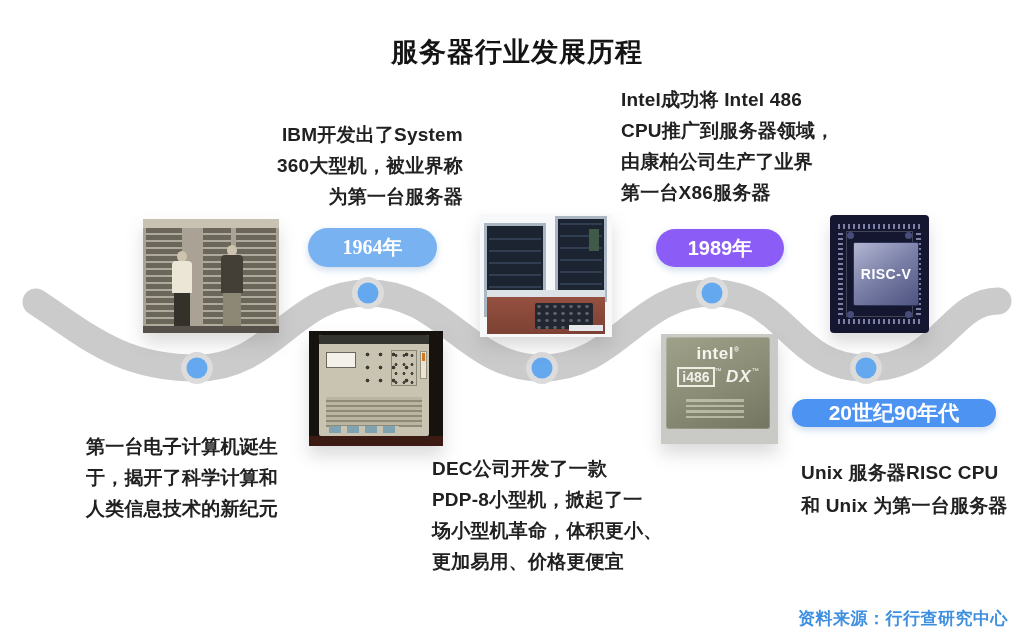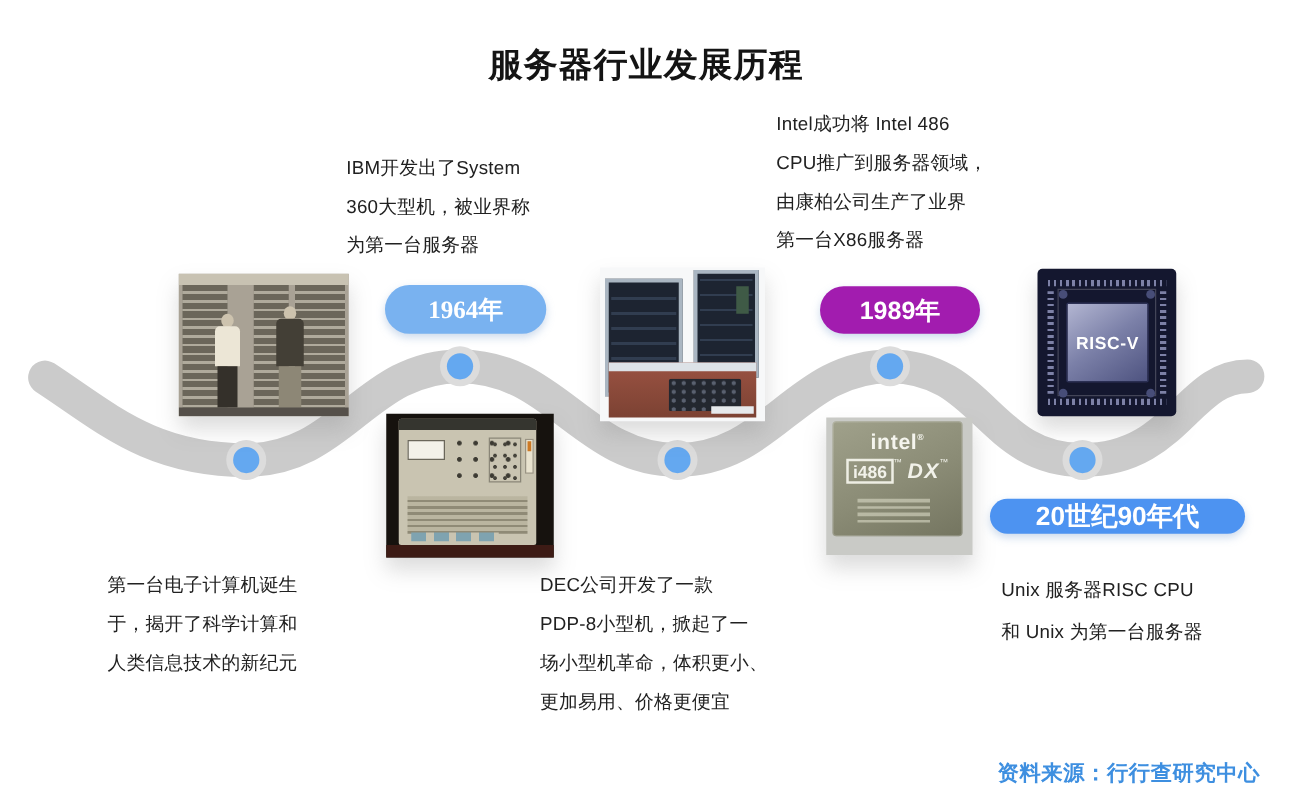--- a/index.html
+++ b/index.html
@@ -23,26 +23,26 @@
     color:#ffffff; font-weight:700; font-size:20px; border-radius:22px;
     box-shadow:0 3px 7px rgba(110,150,200,0.35);
   }
   .pill-1946 { left:137px; top:386px; width:129px; height:38px; }
   .pill-1964 { left:308px; top:212px; width:129px; height:39px;font-family:Liberation Serif, serif; }
   .pill-1965 { left:479px; top:386px; width:130px; height:38px; }
   .pill-1989 { left:656px; top:213px; width:128px; height:38px; }
   .pill-1990s { left:792px; top:383px; width:204px; height:28px; font-size:21px; }
   
   .desc {
-    position:absolute; z-index:3; color:#212121; font-size:15px; line-height:31px;
-    white-space:pre-line; letter-spacing:0.2px;
-  }
-  .desc-1964 { left:277px; top:103px; }
+    position:absolute; z-index:3; color:#212121; font-size:19px; line-height:31px;
+    white-space:pre-line; letter-spacing:0.2px;font-weight:bold;
+  }
+  .desc-1964 { left:277px; top:103px;text-align:right; }
   .desc-1989 { left:621px; top:68px;  line-height:31px; }
-  .desc-1946 { left:86px;  top:437px; }
+  .desc-1946 { left:86px;  top:415px; }
   .desc-1965 { left:432px; top:437px; }
   .desc-1990s{ left:801px; top:440px; line-height:33px; }
   
   .photo { position:absolute; z-index:2; box-shadow:0 10px 16px rgba(130,130,130,0.28); }
   
   .eniac { left:143px; top:203px; width:136px; height:114px; background:#a9a295; overflow:hidden; }
   .eniac .ceiling { position:absolute; top:0; left:0; right:0; height:9px; background:#c8c2b2; }
   .eniac .floorline { position:absolute; bottom:0; left:0; right:0; height:7px; background:#55504a; }
   .eniac .rack { position:absolute; top:9px; bottom:7px; background:#6b665a;
     background-image:repeating-linear-gradient(0deg, rgba(232,226,210,0.55) 0 2px, transparent 2px 7px); }
@@ -97,21 +97,21 @@
   .i486 .brand { position:absolute; top:7px; left:0; width:100%; text-align:center;
     color:#f5f5ee; font-size:17px; font-weight:700; letter-spacing:0.5px; }
   .i486 .brand sup { font-size:7px; }
   .i486 .model-row { position:absolute; top:30px; left:0; width:100%; text-align:center; color:#f2f2ea; }
   .i486 .model { display:inline-block; border:2px solid #eeeee4; padding:0 3px; font-weight:700; font-size:14px; }
   .i486 .tm { font-size:7px; vertical-align:top; }
   .i486 .dx { font-style:italic; font-weight:700; font-size:17px; letter-spacing:1px; }
   .i486 .fineprint { position:absolute; left:20px; top:62px; width:58px; }
   .i486 .fineprint i { display:block; height:2.5px; margin-bottom:3px; background:rgba(225,225,205,0.55); }
   
-  .riscv { left:830px; top:199px; width:111px; height:118px; background:#14172f; border-radius:4px; }
+  .riscv { left:830px; top:199px; width:99px; height:118px; background:#14172f; border-radius:4px; }
   .riscv .pins-h { position:absolute; left:8px; right:8px; height:5px;
     background:repeating-linear-gradient(90deg, #7d81a6 0 2px, transparent 2px 5px); }
   .riscv .pins-top { top:9px; } .riscv .pins-bottom { bottom:9px; }
   .riscv .pins-v { position:absolute; top:18px; bottom:18px; width:5px;
     background:repeating-linear-gradient(0deg, #7d81a6 0 2px, transparent 2px 5px); }
   .riscv .pins-left { left:8px; } .riscv .pins-right { right:8px; }
   .riscv .frame { position:absolute; inset:16px; border:1px solid rgba(255,255,255,0.2); }
   .riscv .screw { position:absolute; width:7px; height:7px; border-radius:50%; background:#474d78; }
   .riscv .s-tl { left:17px; top:17px; } .riscv .s-tr { right:17px; top:17px; }
   .riscv .s-bl { left:17px; bottom:15px; } .riscv .s-br { right:17px; bottom:15px; }
@@ -224,21 +224,21 @@
     <div class="screw s-tl"></div>
     <div class="screw s-tr"></div>
     <div class="screw s-bl"></div>
     <div class="screw s-br"></div>
     <div class="die">
       <span>RISC-V</span>
     </div>
   </div>
 
   <div class="pill pill-1964" style="background: rgb(121, 178, 240);">1964年</div>
-  <div class="pill pill-1989" style="background: #a21caf;">1989年</div>
+  <div class="pill pill-1989" style="background: #8b5cf6;">1989年</div>
   <div class="pill pill-1990s" style="background: rgb(77, 147, 241);">20世纪90年代</div>
 
   <div class="desc desc-1946">第一台电子计算机诞生
 于，揭开了科学计算和
 人类信息技术的新纪元</div>
   <div class="desc desc-1964">IBM开发出了System
 360大型机，被业界称
 为第一台服务器</div>
   <div class="desc desc-1965">DEC公司开发了一款
 PDP-8小型机，掀起了一

